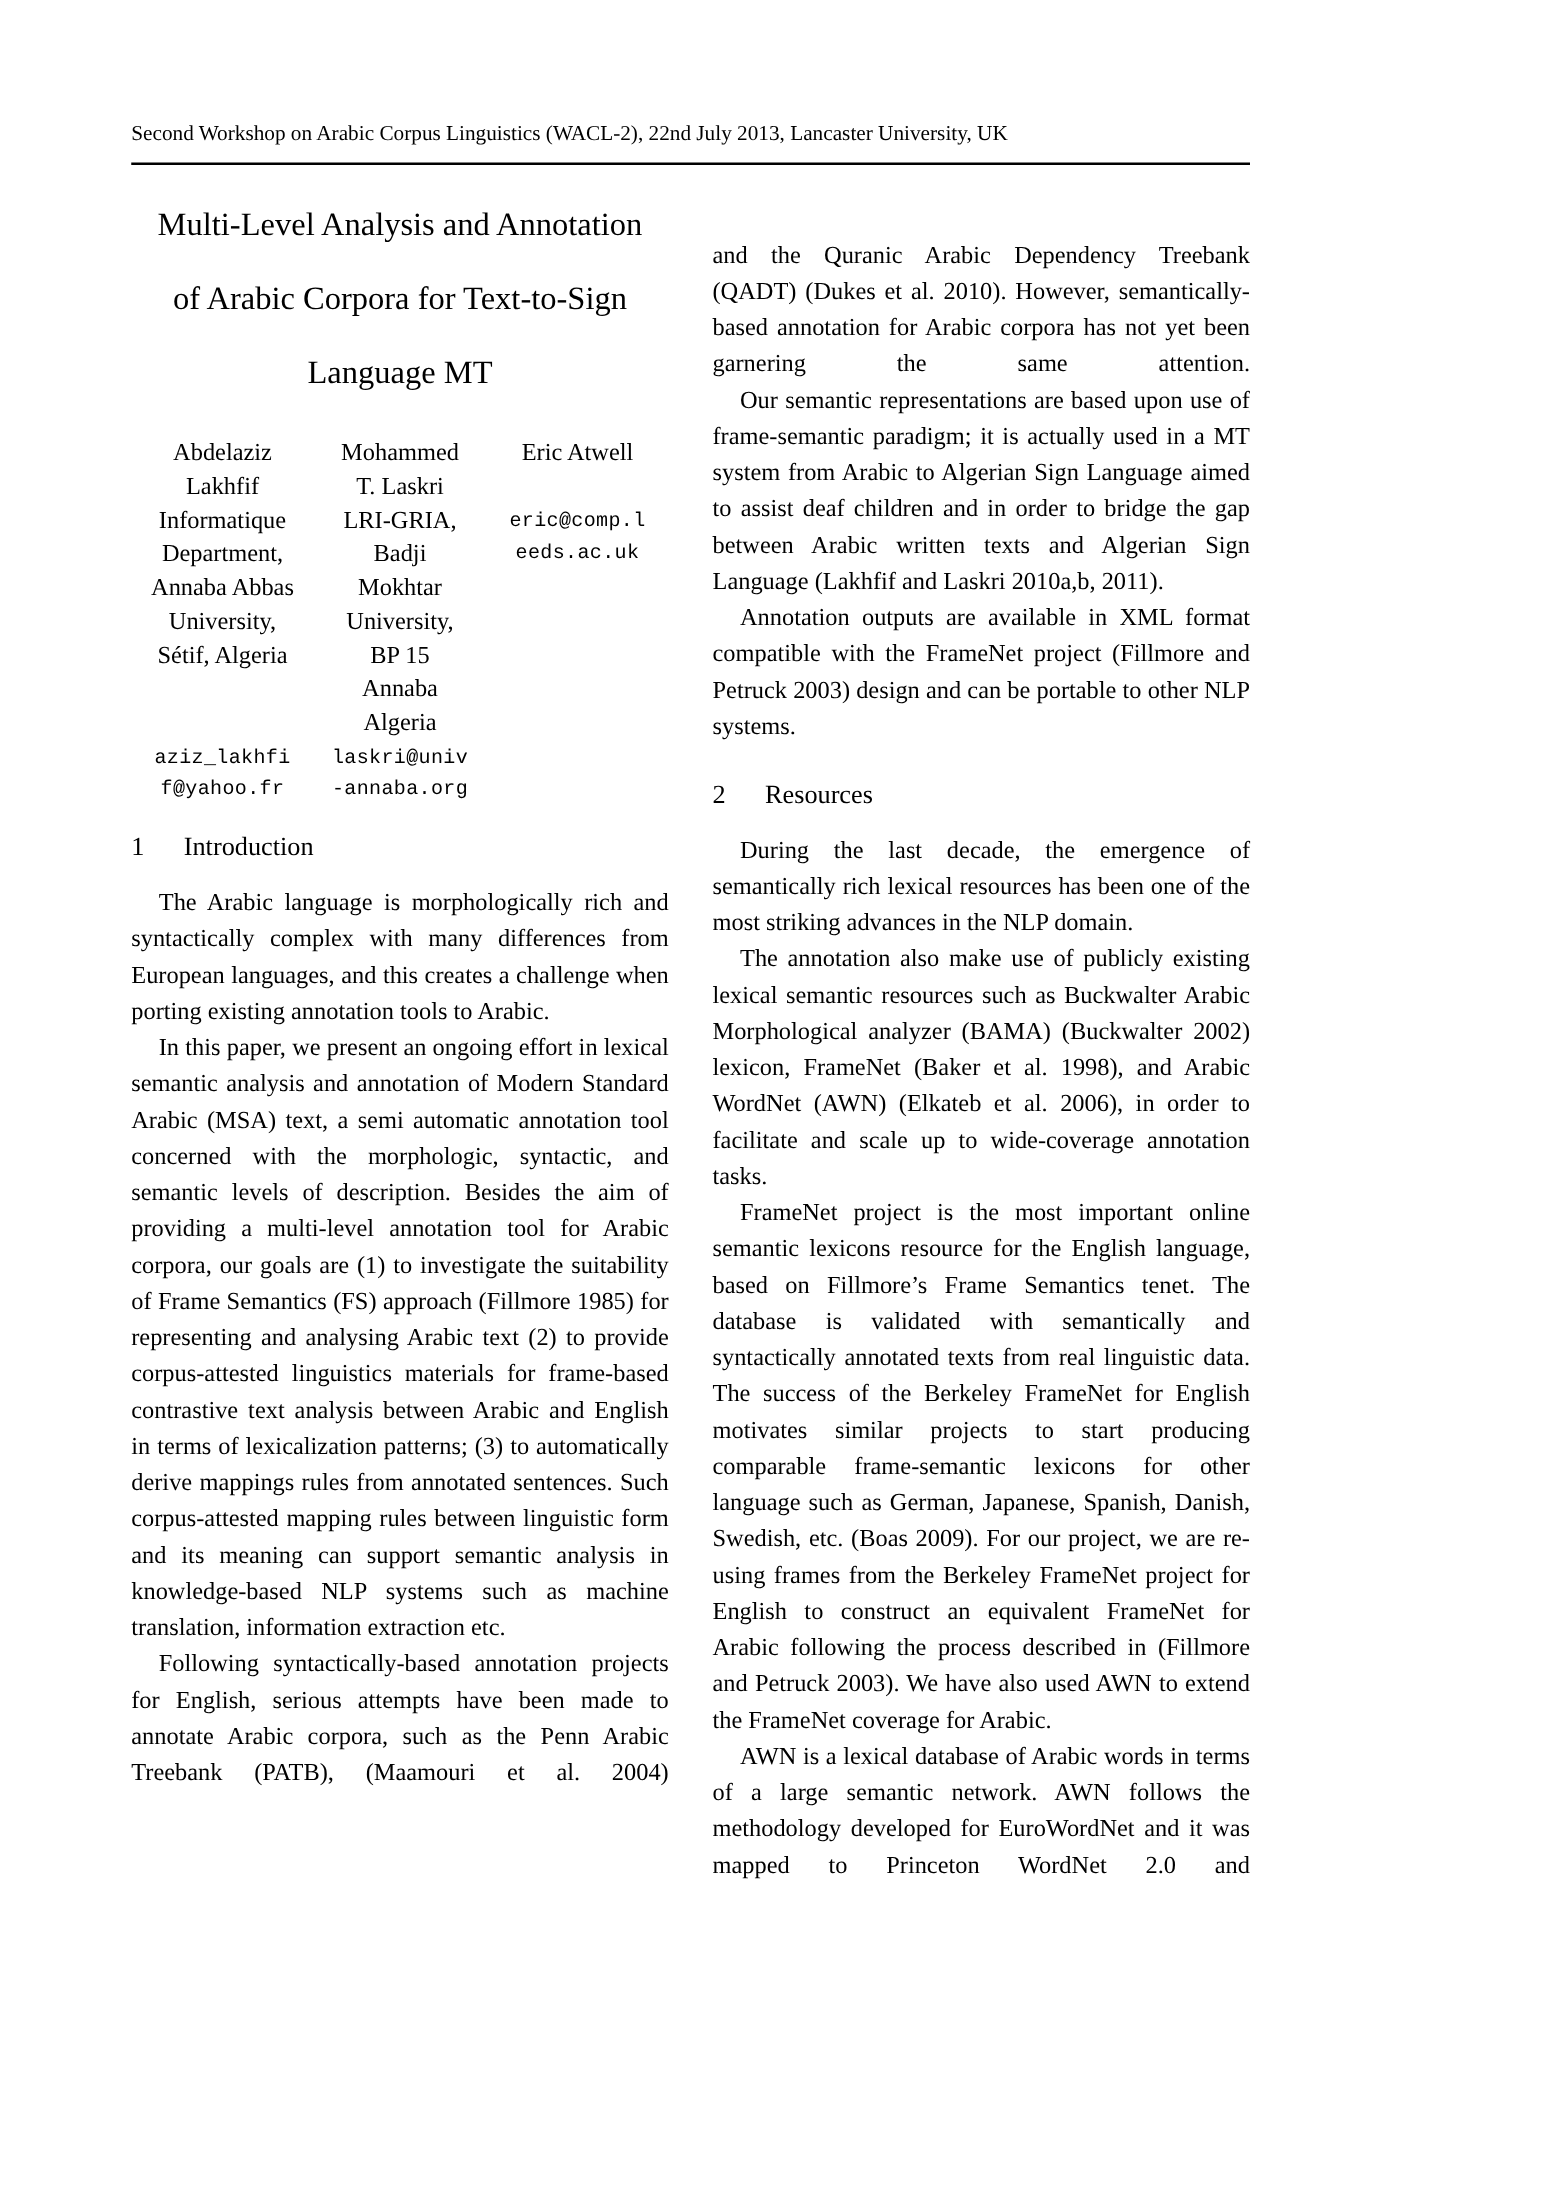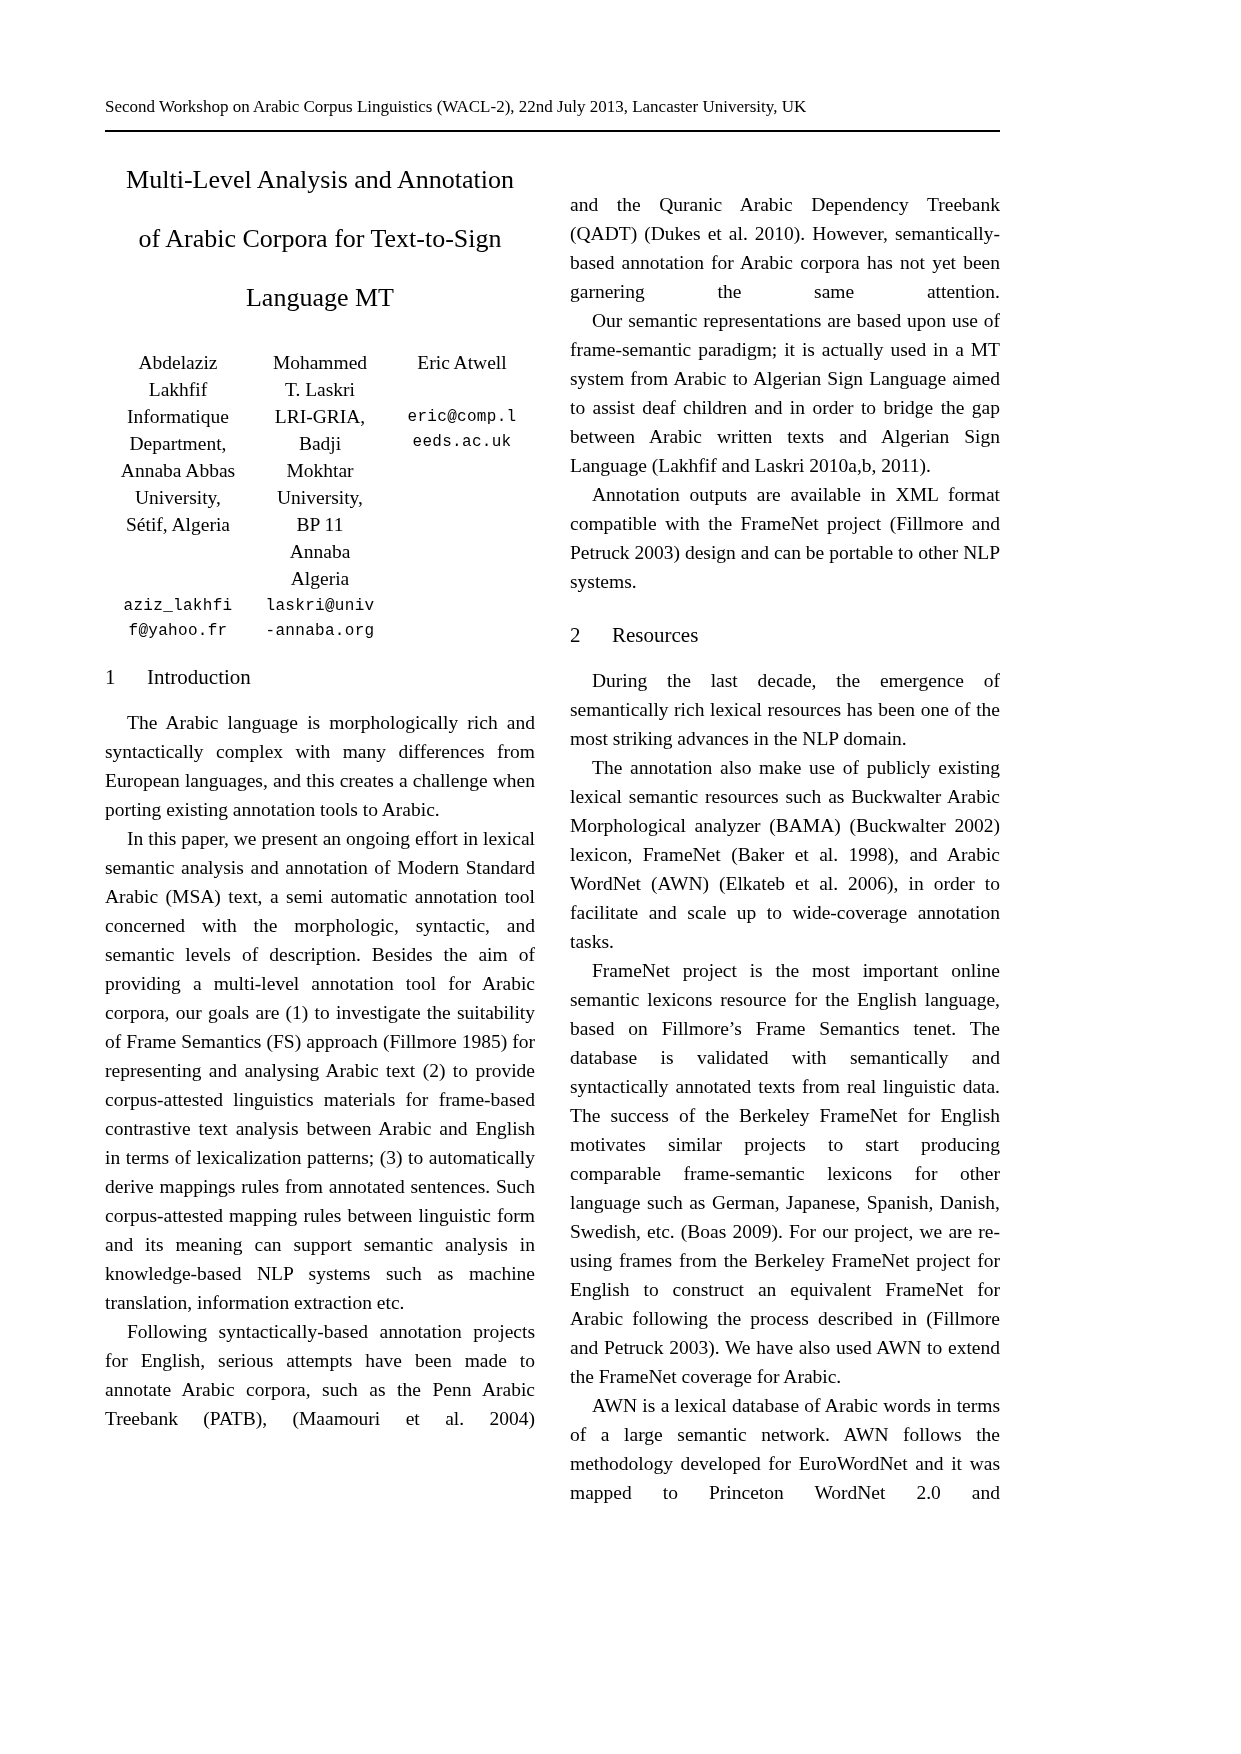--- a/index.html
+++ b/index.html
@@ -115,21 +115,21 @@
           <div class="author-email">aziz_lakhfi
 f@yahoo.fr</div>
         </div>
         <div class="author">
           <div class="author-name">Mohammed
 T. Laskri</div>
           <div class="author-affil">LRI-GRIA,
 Badji
 Mokhtar
 University,
-BP 11
+BP 15
 Annaba
 Algeria</div>
           <div class="author-email">laskri@univ
 -annaba.org</div>
         </div>
         <div class="author">
           <div class="author-name">Eric Atwell</div>
           <div class="author-email">eric@comp.l
 eeds.ac.uk</div>
         </div>

